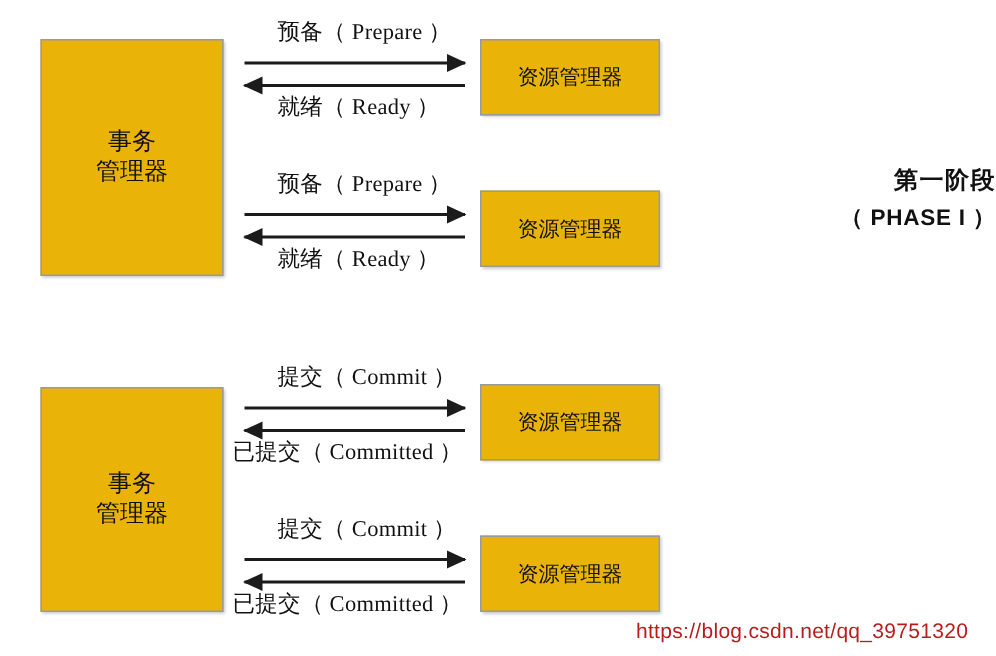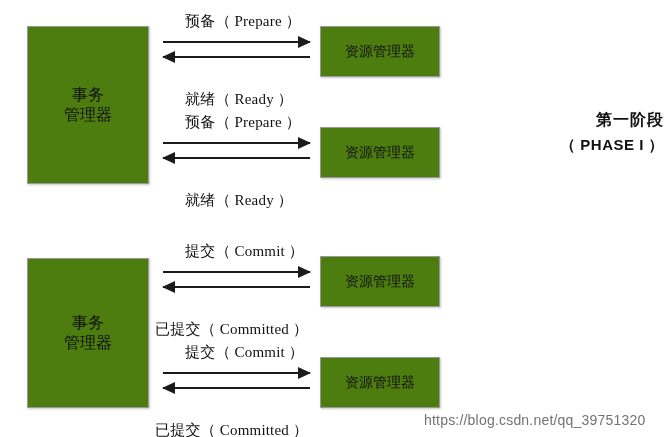--- a/index.html
+++ b/index.html
@@ -12,21 +12,21 @@
     width: 664px;
     height: 437px;
     background: #ffffff;
     overflow: hidden;
     font-family: "Liberation Sans", "DejaVu Sans", sans-serif;
   }
 
   
   .box {
     position: absolute;
-    background: #4d7c0f;
+    background: #eab308;
     border: 1px solid #9a9a9a;
     box-shadow: 1px 1px 2px rgba(0,0,0,0.22);
     display: flex;
     align-items: center;
     justify-content: center;
     box-sizing: border-box;
     color: #111111;
   }
   .box .box-label {
     text-align: center;
@@ -71,21 +71,21 @@
     position: absolute;
     left: 0;
     font-size: 15px;
     color: #111111;
     letter-spacing: 0.2px;
     white-space: nowrap;
     z-index: 3;
     font-family: Liberation Serif, serif;
   }
   .msg-label.top-lbl    { top: 0px; left: 22px; }
-  .msg-label.bottom-lbl { top: 50px; left: 22px; margin-top: 28px; }
+  .msg-label.bottom-lbl { top: 50px; left: 22px; }
   .exchange.e3 .msg-label.bottom-lbl,
   .exchange.e4 .msg-label.bottom-lbl { left: -8px; }
 
   
   .arrow {
     position: absolute;
     height: 2px;
     background: #1b1b1b;
     left: 0;
     width: 147px;
@@ -135,21 +135,21 @@
   }
   .phase.p1 { top: 82px; }
   .phase.p2 { top: 312px; }
 
   
   .watermark {
     position: absolute;
     left: 424px;
     top: 412px;
     font-size: 14px;
-    color: #737373;
+    color: #b91c1c;
     white-space: nowrap;
     letter-spacing: 0.2px;
   }
 </style>
 </head>
 <body>
 
 <div id="canvas">
 
   <div class="box tm-box top">

